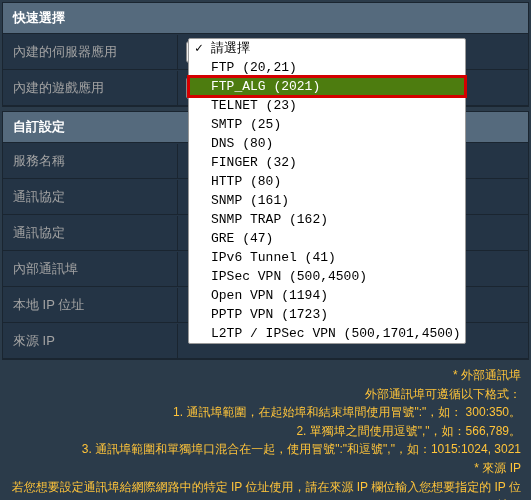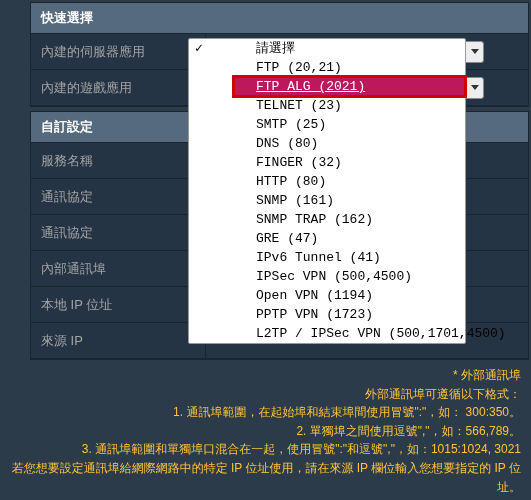--- a/index.html
+++ b/index.html
@@ -8,21 +8,20 @@
       font-family: "Microsoft JhengHei", Arial, sans-serif;
       font-size: 13px;
       color: #fff;
       width: 531px;
       height: 500px;
       overflow: hidden;
       padding: 0;
     }
     .section {
       border: 1px solid #1a2530;
-      margin-left: 28px;
     }
     .header-row {
       background: #556a7d;
       padding: 6px 10px;
       font-weight: bold;
       border-bottom: 1px solid #1a2530;
     }
     .field-row {
       display: flex;
       align-items: center;
@@ -63,33 +62,31 @@
       font-size: 13px;
       border: 1px solid #999;
       border-radius: 2px;
       z-index: 10;
     }
     .dropdown-item {
       padding: 1px 16px 1px 22px;
       cursor: default;
       white-space: nowrap;
       line-height: 17px;
-      margin-left: 45px;
     }
     .dropdown-item.checked::before {
       content: "✓";
       position: absolute;
       left: 6px;
     }
     .dropdown-item.highlight {
-      background: #be185d;
+      background: #4d7c0f;
       color: #fff;
       outline: 3px solid #d40000;
       outline-offset: -1px;
-      text-decoration: underline;
     }
     .help-block {
       color: #ffc43a;
       padding: 6px 8px 8px 8px;
       font-size: 12px;
       line-height: 1.55;
     }
     .help-block .title { display: block; text-align: right; }
     .wrap { position: relative; padding: 2px; }
   </style>
@@ -159,16 +156,17 @@
       <div class="dropdown-item">PPTP VPN (1723)</div>
       <div class="dropdown-item">L2TP / IPSec VPN (500,1701,4500)</div>
     </div>
 
   <div class="help-block">
     <span class="title">* 外部通訊埠</span>
     <span class="title">外部通訊埠可遵循以下格式：</span>
     <span class="title">1. 通訊埠範圍，在起始埠和結束埠間使用冒號":"，如： 300:350。</span>
     <span class="title">2. 單獨埠之間使用逗號","，如：566,789。</span>
     <span class="title">3. 通訊埠範圍和單獨埠口混合在一起，使用冒號":"和逗號","，如：1015:1024, 3021</span>
+    <span class="title">* 來源 IP</span>
     <span class="title">若您想要設定通訊埠給網際網路中的特定 IP 位址使用，請在來源 IP 欄位輸入您想要指定的 IP 位址。</span>
   </div>
 
 </div>
 
 </body></html>

